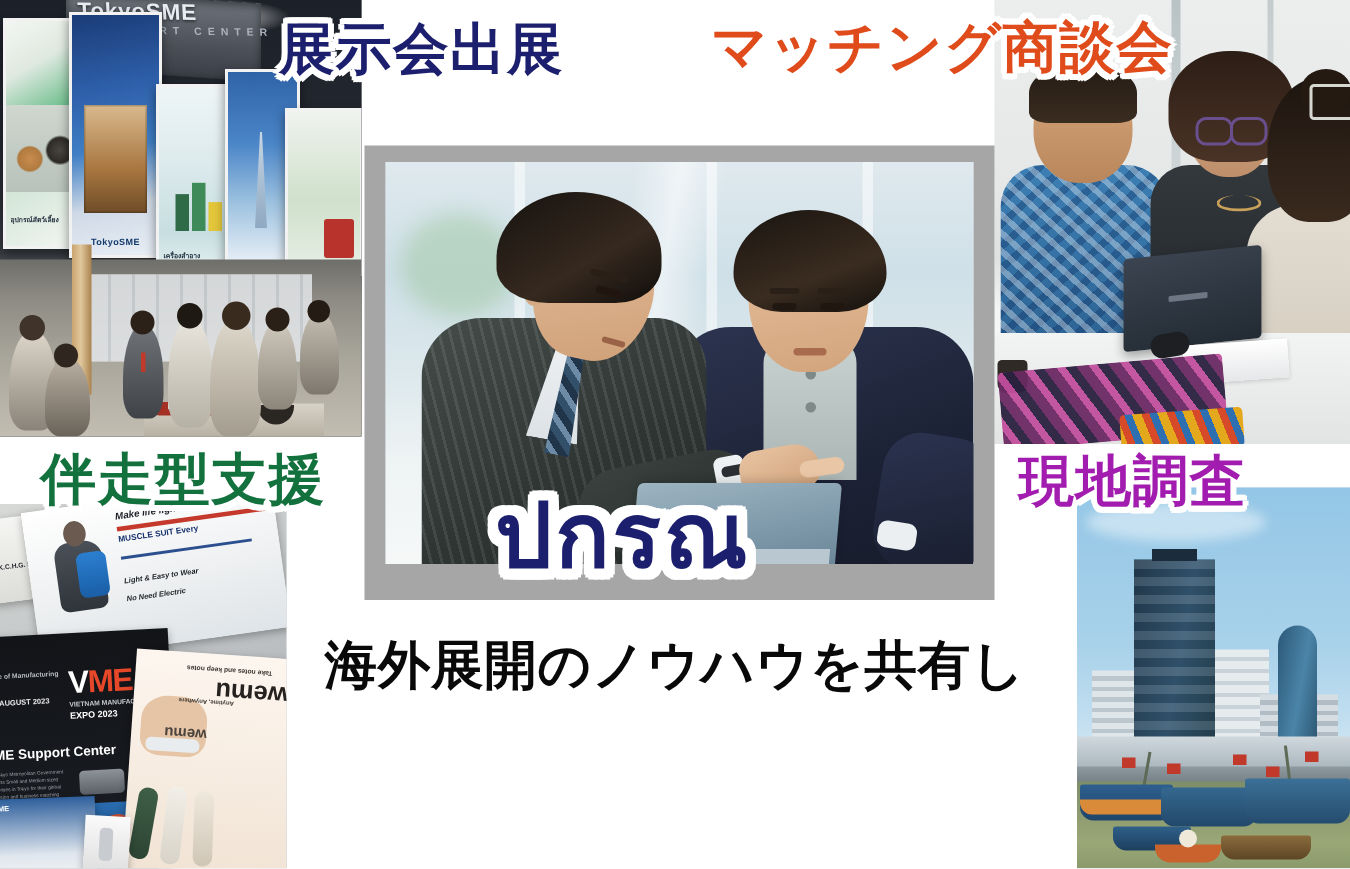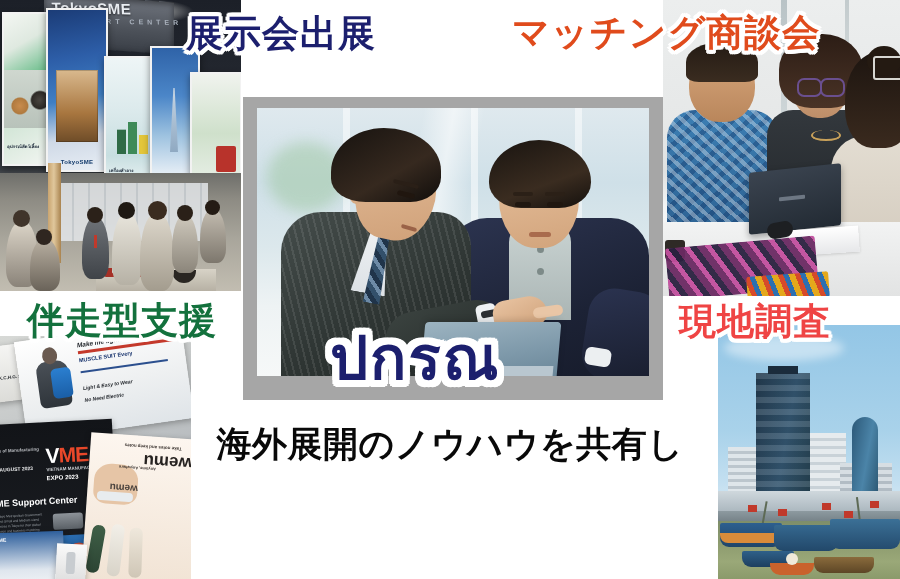--- a/index.html
+++ b/index.html
@@ -384,33 +384,33 @@
     font-family:Liberation Mono, monospace;
     line-height:1;
   }
 
   #lbl-exhibit{left:186px;top:18px;font-size:37px;color:#1c1f6e;letter-spacing:1px;
     text-shadow:
       -3px -3px 0 #fff, 3px -3px 0 #fff, -3px 3px 0 #fff, 3px 3px 0 #fff,
       -4px 0 0 #fff, 4px 0 0 #fff, 0 -4px 0 #fff, 0 4px 0 #fff,
       -2px -4px 0 #fff, 2px -4px 0 #fff, -2px 4px 0 #fff, 2px 4px 0 #fff;}
 
-  #lbl-matching{left:512px;top:17px;font-size:37px;color:#e04b1c;letter-spacing:1px;
+  #lbl-matching{left:474px;top:17px;font-size:37px;color:#e04b1c;letter-spacing:1px;
     text-shadow:
       -3px -3px 0 #fff, 3px -3px 0 #fff, -3px 3px 0 #fff, 3px 3px 0 #fff,
       -4px 0 0 #fff, 4px 0 0 #fff, 0 -4px 0 #fff, 0 4px 0 #fff,
       -2px -4px 0 #fff, 2px -4px 0 #fff, -2px 4px 0 #fff, 2px 4px 0 #fff;}
 
   #lbl-english{left:27px;top:305px;font-size:37px;color:#13713d;letter-spacing:1px;
     text-shadow:
       -3px -3px 0 #fff, 3px -3px 0 #fff, -3px 3px 0 #fff, 3px 3px 0 #fff,
       -4px 0 0 #fff, 4px 0 0 #fff, 0 -4px 0 #fff, 0 4px 0 #fff,
       -2px -4px 0 #fff, 2px -4px 0 #fff, -2px 4px 0 #fff, 2px 4px 0 #fff;}
 
-  #lbl-research{left:679px;top:306px;font-size:37px;color:#ef4444;letter-spacing:1px;
+  #lbl-research{left:679px;top:306px;font-size:37px;color:#a21caf;letter-spacing:1px;
     text-shadow:
       -3px -3px 0 #fff, 3px -3px 0 #fff, -3px 3px 0 #fff, 3px 3px 0 #fff,
       -4px 0 0 #fff, 4px 0 0 #fff, 0 -4px 0 #fff, 0 4px 0 #fff,
       -2px -4px 0 #fff, 2px -4px 0 #fff, -2px 4px 0 #fff, 2px 4px 0 #fff;}
 
   #lbl-bansou{
     left:330px;top:333px;font-size:60px;color:#1c1f6e;letter-spacing:2px;
     text-shadow:
       -6px -6px 0 #fff, 6px -6px 0 #fff, -6px 6px 0 #fff, 6px 6px 0 #fff,
       -7px 0 0 #fff, 7px 0 0 #fff, 0 -7px 0 #fff, 0 7px 0 #fff,

